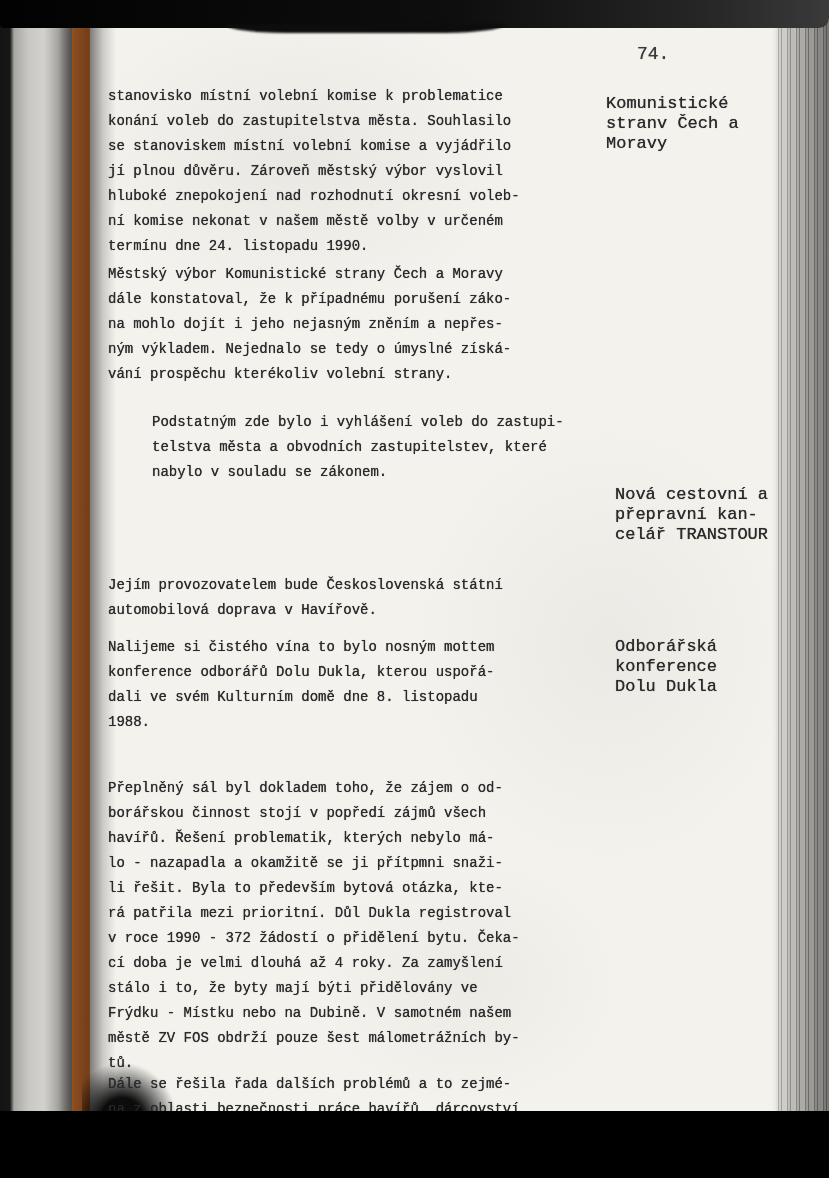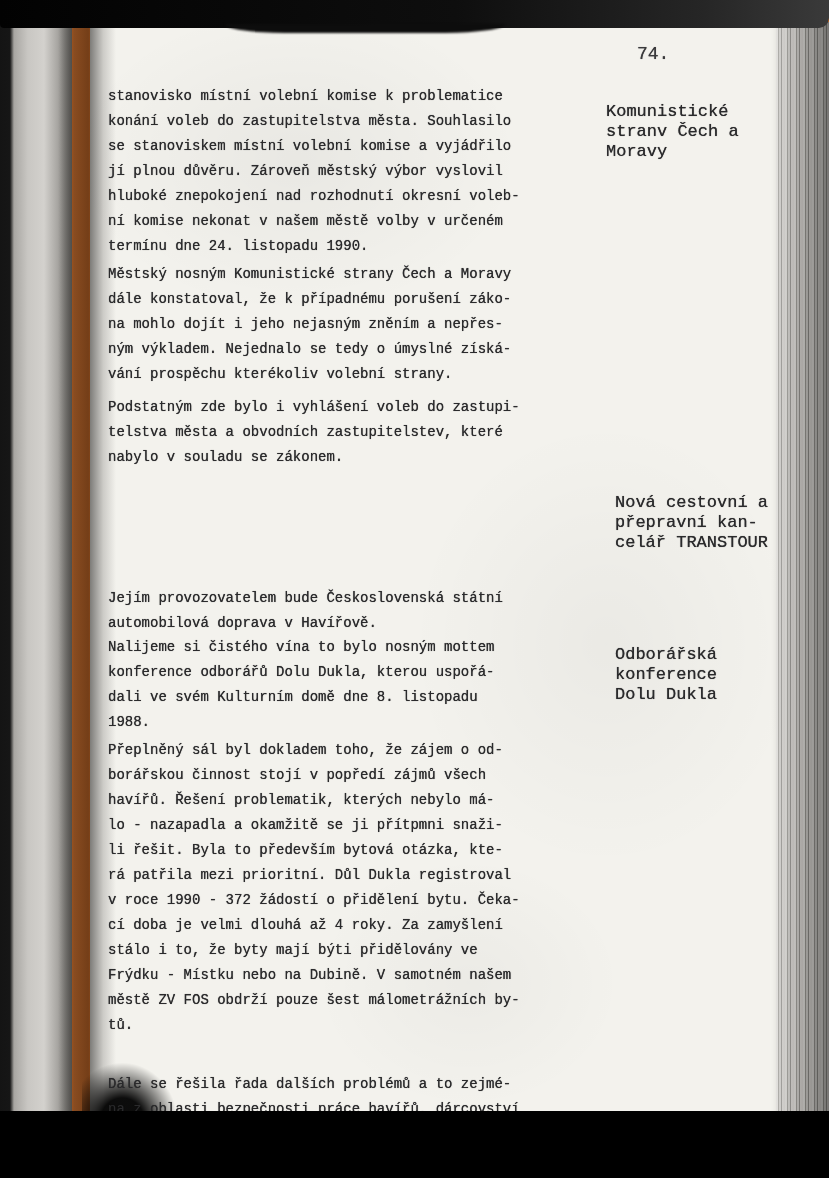--- a/index.html
+++ b/index.html
@@ -120,21 +120,20 @@
     text-shadow: 0 0 0.7px rgba(25,25,25,0.85);
   }
   .note {
     position: absolute;
     width: 175px;
     font-size: 17px;
     line-height: 20px;
     color: #2a2a2c;
     white-space: pre-line;
     text-shadow: 0 0 0.7px rgba(25,25,25,0.85);
-    margin-top: 8px;
   }
   .pagenum {
     position: absolute;
     left: 637px; top: 44px;
     font-size: 18px;
     color: #3a3a3c;
     text-shadow: 0 0 0.7px rgba(25,25,25,0.8);
   }
 </style>
 </head>
@@ -150,35 +149,35 @@
 
   <div class="pagenum">74.</div>
 
   <div class="para" style="top:84px;">stanovisko místní volební komise k problematice
 konání voleb do zastupitelstva města. Souhlasilo
 se stanoviskem místní volební komise a vyjádřilo
 jí plnou důvěru. Zároveň městský výbor vyslovil
 hluboké znepokojení nad rozhodnutí okresní voleb-
 ní komise nekonat v našem městě volby v určeném
 termínu dne 24. listopadu 1990.</div>
-  <div class="para" style="top:262px;">Městský nosným Komunistické strany Čech a Moravy
+  <div class="para" style="top:262px;">Městský výbor Komunistické strany Čech a Moravy
 dále konstatoval, že k případnému porušení záko-
 na mohlo dojít i jeho nejasným zněním a nepřes-
 ným výkladem. Nejednalo se tedy o úmyslné získá-
 vání prospěchu kterékoliv volební strany.</div>
-  <div class="para" style="top:395px;">Podstatným zde bylo i vyhlášení voleb do zastupi-
+  <div class="para" style="top:410px;margin-left:44px;">Podstatným zde bylo i vyhlášení voleb do zastupi-
 telstva města a obvodních zastupitelstev, které
 nabylo v souladu se zákonem.</div>
-  <div class="para" style="top:586px;">Jejím provozovatelem bude Československá státní
+  <div class="para" style="top:573px;">Jejím provozovatelem bude Československá státní
 automobilová doprava v Havířově.</div>
   <div class="para" style="top:635px;">Nalijeme si čistého vína to bylo nosným mottem
 konference odborářů Dolu Dukla, kterou uspořá-
 dali ve svém Kulturním domě dne 8. listopadu
 1988.</div>
-  <div class="para" style="top:738px;">Přeplněný sál byl dokladem toho, že zájem o od-
+  <div class="para" style="top:776px;">Přeplněný sál byl dokladem toho, že zájem o od-
 borářskou činnost stojí v popředí zájmů všech
 havířů. Řešení problematik, kterých nebylo má-
 lo - nazapadla a okamžitě se ji přítpmni snaži-
 li řešit. Byla to především bytová otázka, kte-
 rá patřila mezi prioritní. Důl Dukla registroval
 v roce 1990 - 372 žádostí o přidělení bytu. Čeka-
 cí doba je velmi dlouhá až 4 roky. Za zamyšlení
 stálo i to, že byty mají býti přidělovány ve
 Frýdku - Místku nebo na Dubině. V samotném našem
 městě ZV FOS obdrží pouze šest málometrážních by-

